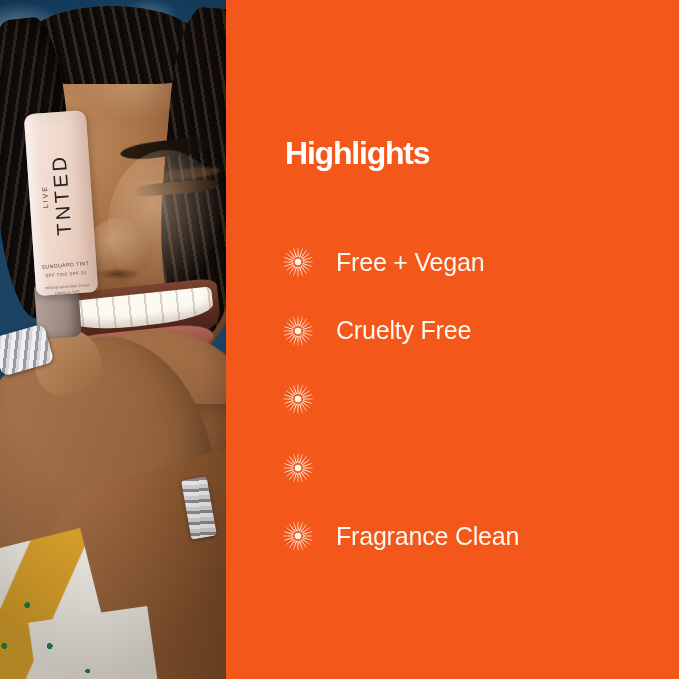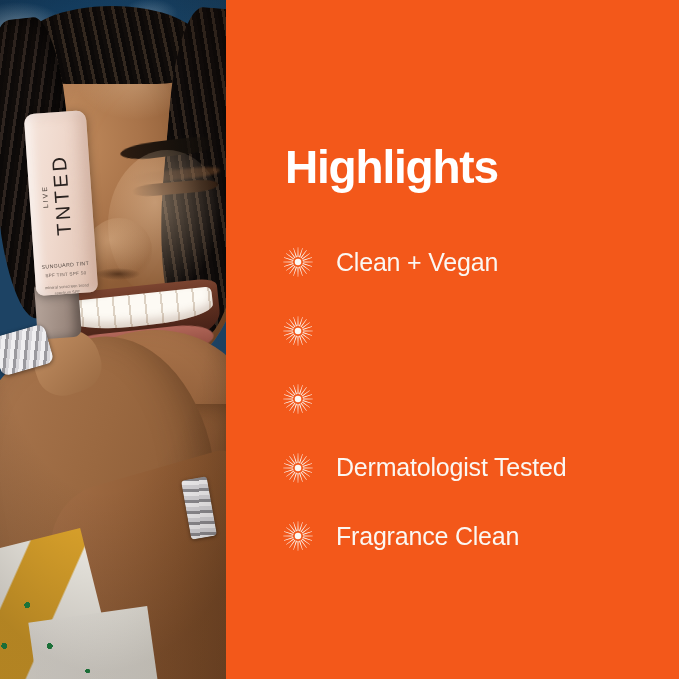--- a/index.html
+++ b/index.html
@@ -258,23 +258,23 @@
     background:radial-gradient(ellipse 200px 400px at 45% 40%, rgba(0,0,0,0) 55%, rgba(20,8,0,.22) 100%);
     pointer-events:none;
   }
 
   
   .content{
     position:absolute;left:226px;top:0;
     width:453px;height:679px;
   }
   .title{
-    position:absolute;left:59px;top:144px;
+    position:absolute;left:59px;top:137px;
     margin:0;
-    font-size:46px;
+    font-size:32px;
     font-weight:700;
     letter-spacing:-1.2px;
     color:#FFFFFF;
     line-height:1;
     font-family:"Liberation Sans", sans-serif;
   }
   .hl-list{
     position:absolute;left:56px;top:228px;
     width:390px;
     margin:0;padding:0;list-style:none;
@@ -369,21 +369,52 @@
                 <path d="M14.59,23.10 L4.95,30.59 L5.28,31.04 L15.38,24.19 Z"></path>
                 <path d="M13.89,21.27 L2.42,25.42 L2.59,25.95 L14.31,22.56 Z"></path>
                 <path d="M13.80,19.32 L1.60,19.73 L1.60,20.28 L13.80,20.68 Z"></path>
                 <path d="M14.31,17.44 L2.59,14.05 L2.42,14.58 L13.89,18.73 Z"></path>
                 <path d="M15.38,15.81 L5.28,8.96 L4.95,9.41 L14.59,16.90 Z"></path>
                 <path d="M16.90,14.59 L9.41,4.95 L8.96,5.28 L15.81,15.38 Z"></path>
                 <path d="M18.73,13.89 L14.58,2.42 L14.05,2.59 L17.44,14.31 Z"></path>
               </g>
           </g>
         </svg>
-        <span class="hl-label">Clean + Vegan</span>
+        <span class="hl-label">Free + Vegan</span>
+      </li>
+
+      <li class="hl-item">
+        <svg class="hl-icon" viewBox="0 0 40 40">
+          <g fill="#FBF7F2">
+            <circle cx="20" cy="20" r="4.1"></circle>
+            <g class="rays">
+                <path d="M20.68,13.80 L20.27,1.60 L19.73,1.60 L19.32,13.80 Z"></path>
+                <path d="M22.56,14.31 L25.95,2.59 L25.42,2.42 L21.27,13.89 Z"></path>
+                <path d="M24.19,15.38 L31.04,5.28 L30.59,4.95 L23.10,14.59 Z"></path>
+                <path d="M25.41,16.90 L35.05,9.41 L34.72,8.96 L24.62,15.81 Z"></path>
+                <path d="M26.11,18.73 L37.58,14.58 L37.41,14.05 L25.69,17.44 Z"></path>
+                <path d="M26.20,20.68 L38.40,20.27 L38.40,19.73 L26.20,19.32 Z"></path>
+                <path d="M25.69,22.56 L37.41,25.95 L37.58,25.42 L26.11,21.27 Z"></path>
+                <path d="M24.62,24.19 L34.72,31.04 L35.05,30.59 L25.41,23.10 Z"></path>
+                <path d="M23.10,25.41 L30.59,35.05 L31.04,34.72 L24.19,24.62 Z"></path>
+                <path d="M21.27,26.11 L25.42,37.58 L25.95,37.41 L22.56,25.69 Z"></path>
+                <path d="M19.32,26.20 L19.73,38.40 L20.27,38.40 L20.68,26.20 Z"></path>
+                <path d="M17.44,25.69 L14.05,37.41 L14.58,37.58 L18.73,26.11 Z"></path>
+                <path d="M15.81,24.62 L8.96,34.72 L9.41,35.05 L16.90,25.41 Z"></path>
+                <path d="M14.59,23.10 L4.95,30.59 L5.28,31.04 L15.38,24.19 Z"></path>
+                <path d="M13.89,21.27 L2.42,25.42 L2.59,25.95 L14.31,22.56 Z"></path>
+                <path d="M13.80,19.32 L1.60,19.73 L1.60,20.28 L13.80,20.68 Z"></path>
+                <path d="M14.31,17.44 L2.59,14.05 L2.42,14.58 L13.89,18.73 Z"></path>
+                <path d="M15.38,15.81 L5.28,8.96 L4.95,9.41 L14.59,16.90 Z"></path>
+                <path d="M16.90,14.59 L9.41,4.95 L8.96,5.28 L15.81,15.38 Z"></path>
+                <path d="M18.73,13.89 L14.58,2.42 L14.05,2.59 L17.44,14.31 Z"></path>
+              </g>
+          </g>
+        </svg>
+        <span class="hl-label">Cruelty Free</span>
       </li>
 
       <li class="hl-item">
         <svg class="hl-icon" viewBox="0 0 40 40">
           <g fill="#FBF7F2">
             <circle cx="20" cy="20" r="4.1"></circle>
             <g class="rays">
                 <path d="M20.68,13.80 L20.27,1.60 L19.73,1.60 L19.32,13.80 Z"></path>
                 <path d="M22.56,14.31 L25.95,2.59 L25.42,2.42 L21.27,13.89 Z"></path>
                 <path d="M24.19,15.38 L31.04,5.28 L30.59,4.95 L23.10,14.59 Z"></path>
@@ -430,51 +461,20 @@
                 <path d="M14.59,23.10 L4.95,30.59 L5.28,31.04 L15.38,24.19 Z"></path>
                 <path d="M13.89,21.27 L2.42,25.42 L2.59,25.95 L14.31,22.56 Z"></path>
                 <path d="M13.80,19.32 L1.60,19.73 L1.60,20.28 L13.80,20.68 Z"></path>
                 <path d="M14.31,17.44 L2.59,14.05 L2.42,14.58 L13.89,18.73 Z"></path>
                 <path d="M15.38,15.81 L5.28,8.96 L4.95,9.41 L14.59,16.90 Z"></path>
                 <path d="M16.90,14.59 L9.41,4.95 L8.96,5.28 L15.81,15.38 Z"></path>
                 <path d="M18.73,13.89 L14.58,2.42 L14.05,2.59 L17.44,14.31 Z"></path>
               </g>
           </g>
         </svg>
-      </li>
-
-      <li class="hl-item">
-        <svg class="hl-icon" viewBox="0 0 40 40">
-          <g fill="#FBF7F2">
-            <circle cx="20" cy="20" r="4.1"></circle>
-            <g class="rays">
-                <path d="M20.68,13.80 L20.27,1.60 L19.73,1.60 L19.32,13.80 Z"></path>
-                <path d="M22.56,14.31 L25.95,2.59 L25.42,2.42 L21.27,13.89 Z"></path>
-                <path d="M24.19,15.38 L31.04,5.28 L30.59,4.95 L23.10,14.59 Z"></path>
-                <path d="M25.41,16.90 L35.05,9.41 L34.72,8.96 L24.62,15.81 Z"></path>
-                <path d="M26.11,18.73 L37.58,14.58 L37.41,14.05 L25.69,17.44 Z"></path>
-                <path d="M26.20,20.68 L38.40,20.27 L38.40,19.73 L26.20,19.32 Z"></path>
-                <path d="M25.69,22.56 L37.41,25.95 L37.58,25.42 L26.11,21.27 Z"></path>
-                <path d="M24.62,24.19 L34.72,31.04 L35.05,30.59 L25.41,23.10 Z"></path>
-                <path d="M23.10,25.41 L30.59,35.05 L31.04,34.72 L24.19,24.62 Z"></path>
-                <path d="M21.27,26.11 L25.42,37.58 L25.95,37.41 L22.56,25.69 Z"></path>
-                <path d="M19.32,26.20 L19.73,38.40 L20.27,38.40 L20.68,26.20 Z"></path>
-                <path d="M17.44,25.69 L14.05,37.41 L14.58,37.58 L18.73,26.11 Z"></path>
-                <path d="M15.81,24.62 L8.96,34.72 L9.41,35.05 L16.90,25.41 Z"></path>
-                <path d="M14.59,23.10 L4.95,30.59 L5.28,31.04 L15.38,24.19 Z"></path>
-                <path d="M13.89,21.27 L2.42,25.42 L2.59,25.95 L14.31,22.56 Z"></path>
-                <path d="M13.80,19.32 L1.60,19.73 L1.60,20.28 L13.80,20.68 Z"></path>
-                <path d="M14.31,17.44 L2.59,14.05 L2.42,14.58 L13.89,18.73 Z"></path>
-                <path d="M15.38,15.81 L5.28,8.96 L4.95,9.41 L14.59,16.90 Z"></path>
-                <path d="M16.90,14.59 L9.41,4.95 L8.96,5.28 L15.81,15.38 Z"></path>
-                <path d="M18.73,13.89 L14.58,2.42 L14.05,2.59 L17.44,14.31 Z"></path>
-              </g>
-          </g>
-        </svg>
-        <span class="hl-label">Dermatologist Tested</span>
       </li>
 
       <li class="hl-item">
         <svg class="hl-icon" viewBox="0 0 40 40">
           <g fill="#FBF7F2">
             <circle cx="20" cy="20" r="4.1"></circle>
             <g class="rays">
                 <path d="M20.68,13.80 L20.27,1.60 L19.73,1.60 L19.32,13.80 Z"></path>
                 <path d="M22.56,14.31 L25.95,2.59 L25.42,2.42 L21.27,13.89 Z"></path>
                 <path d="M24.19,15.38 L31.04,5.28 L30.59,4.95 L23.10,14.59 Z"></path>

